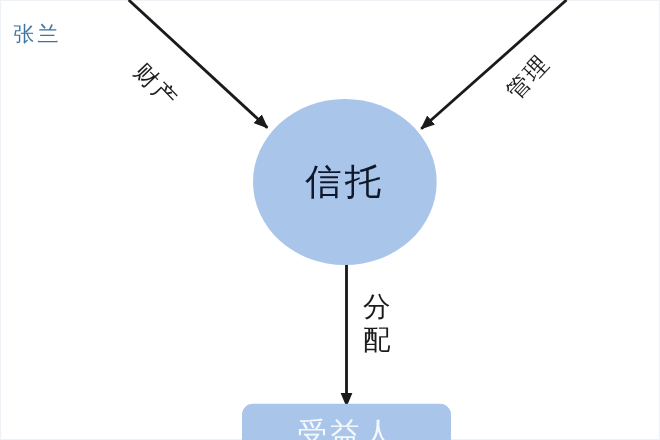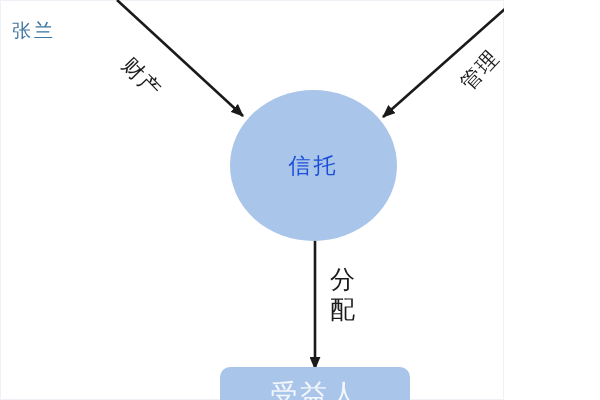--- a/index.html
+++ b/index.html
@@ -1,18 +1,18 @@
 <!DOCTYPE html>
 <html><head>
 <meta charset="utf-8">
 <style>
   html, body { margin: 0; padding: 0; }
   #stage {
     position: relative;
-    width: 504px;
+    width: 600px;
     height: 400px;
     background: #ffffff;
     overflow: hidden;
     font-family: "Liberation Sans", "DejaVu Sans", sans-serif;
     box-shadow: inset 0 0 0 1px #eef1f6;
   }
   .abs { position: absolute; }
 
   #settlor-label {
     left: 12px; top: 18px;
@@ -51,22 +51,22 @@
   #trust-node {
     left: 230px; top: 90px;
     width: 167px; height: 151px;
     background: #a9c5e9;
     border-radius: 50%;
     display: flex;
     align-items: center;
     justify-content: center;
   }
   #trust-node-label {
-    color: #1d4ed8;
-    font-size: 22px;
+    color: #0f172a;
+    font-size: 33px;
     letter-spacing: 3px;
   }
 
   #beneficiary-node {
     left: 220px; top: 367px;
     width: 190px; height: 52px;
     background: #a9c5e9;
     border-radius: 10px;
     text-align: center;
   }

